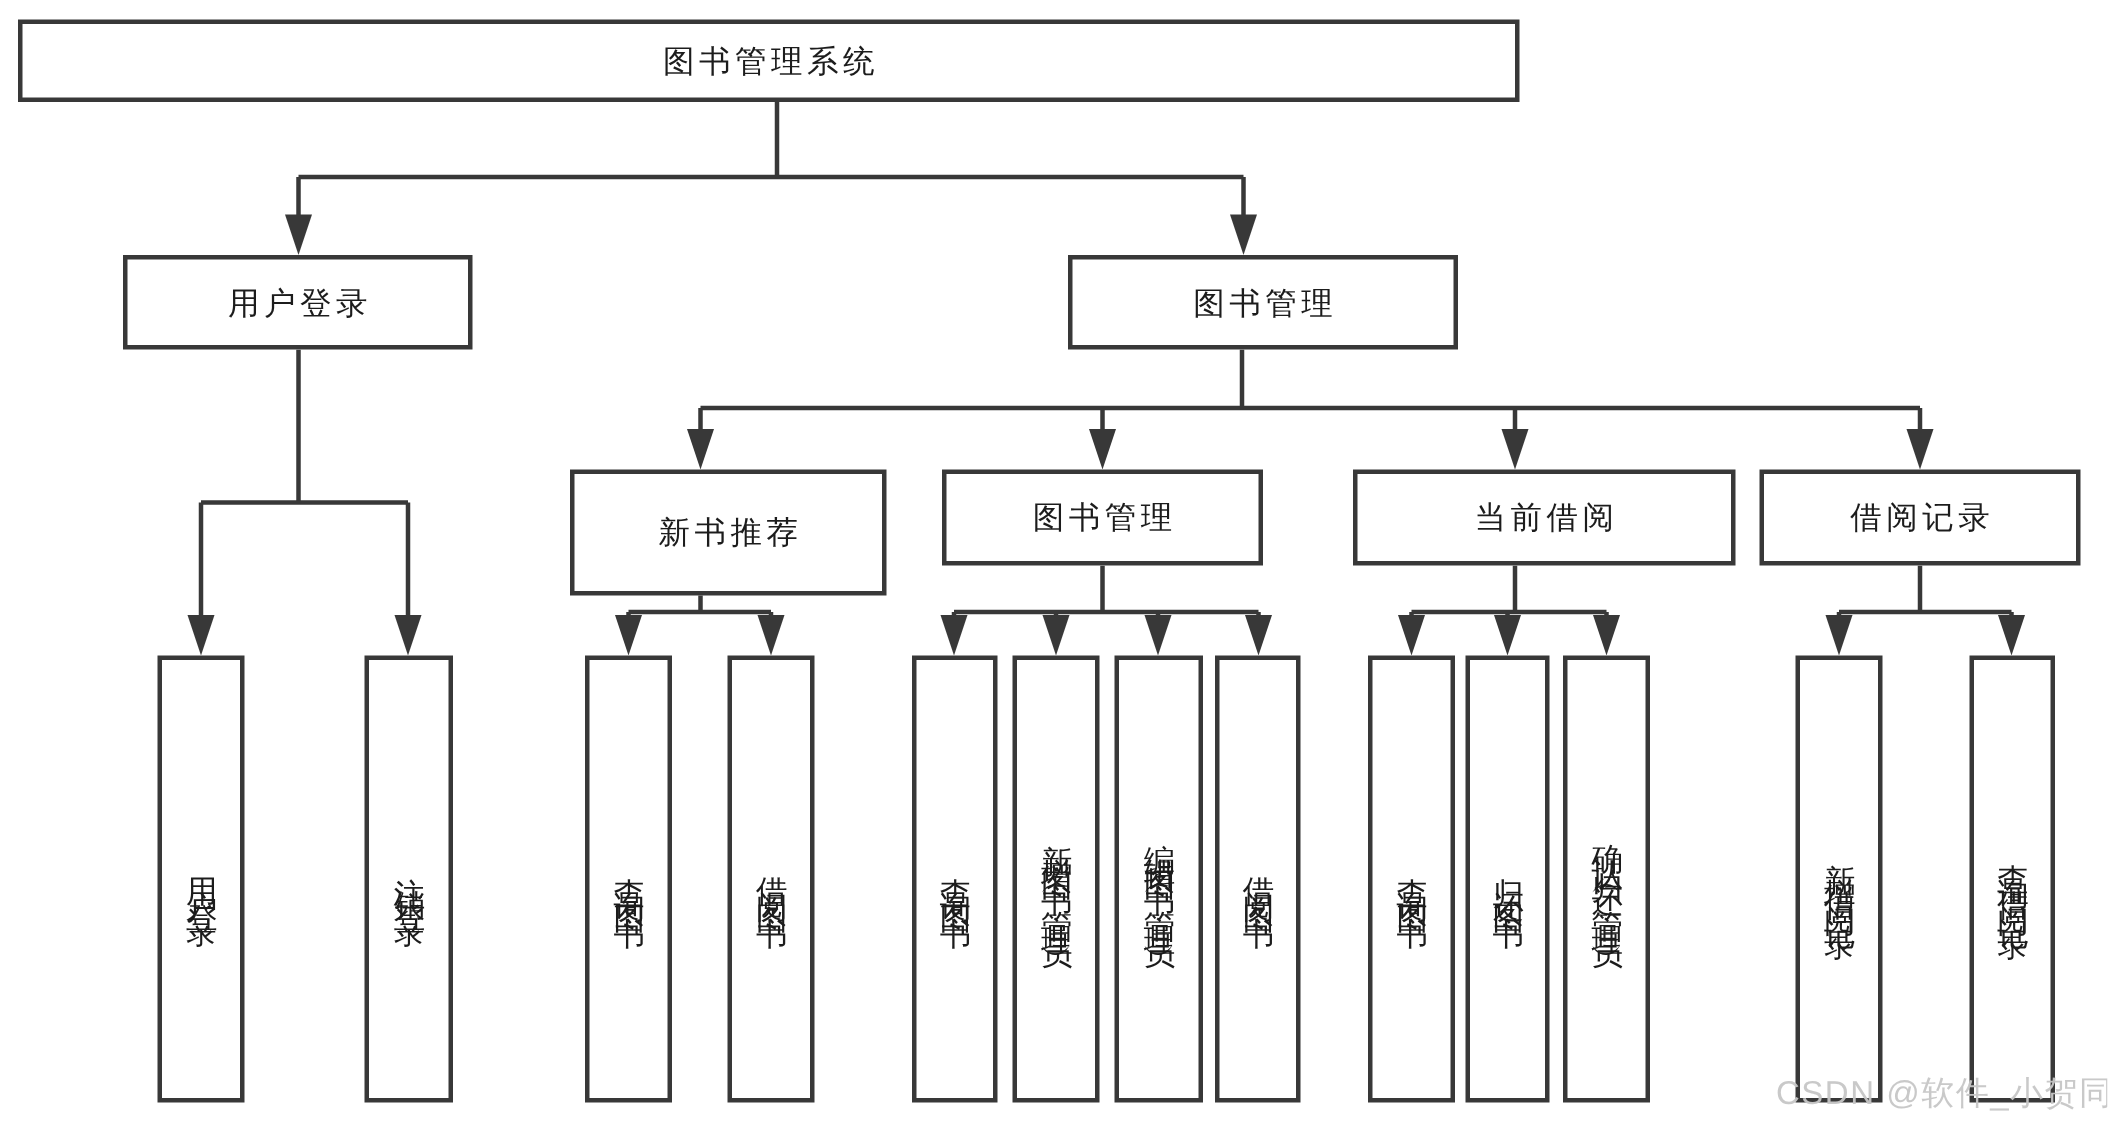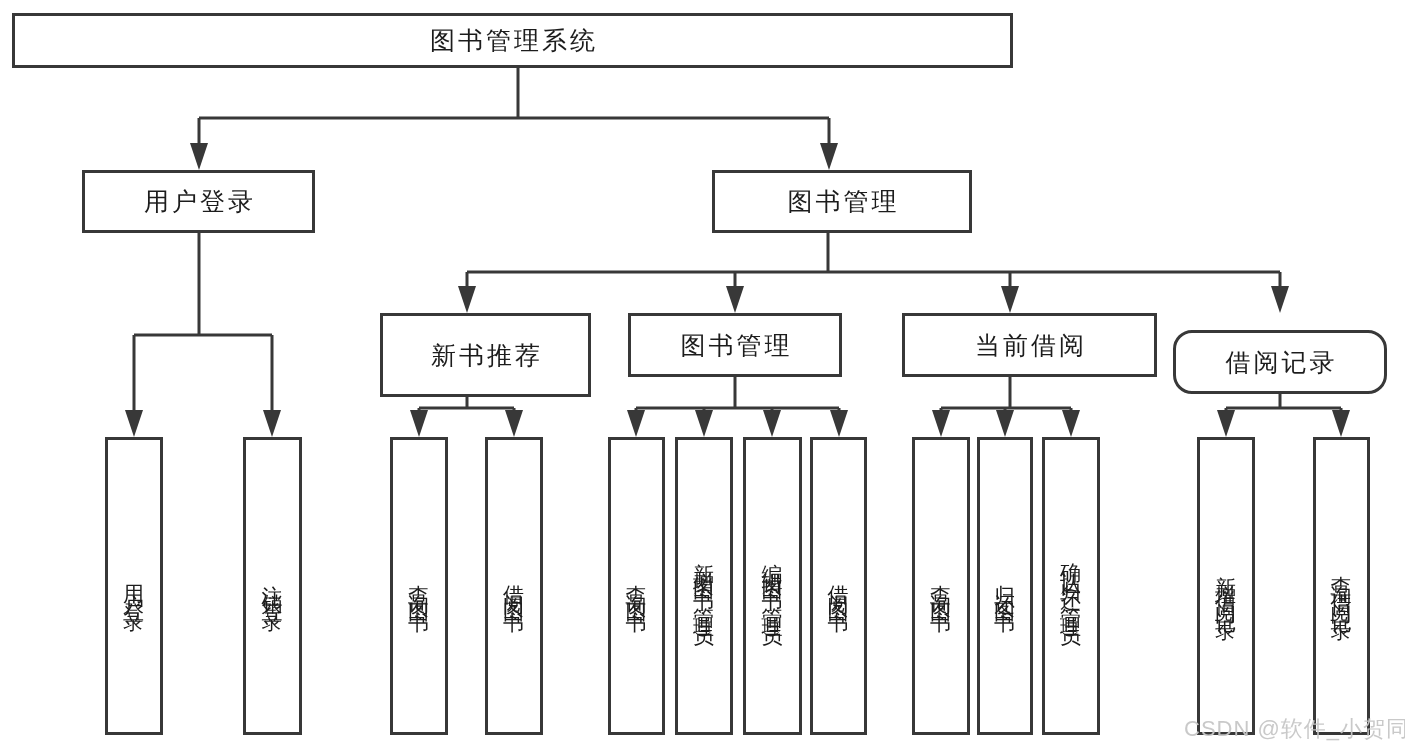--- a/index.html
+++ b/index.html
@@ -15,37 +15,37 @@
     position:absolute;
     box-sizing:border-box;
     border:3px solid #383838;
     background:#ffffff;
     display:flex;
     align-items:center;
     justify-content:center;
     color:#1c1c1c;
     z-index:2;
   }
-  .h{font-size:25px;letter-spacing:3px;text-indent:3px;}
+  .h{font-size:21px;letter-spacing:3px;text-indent:3px;}
   .v{
     writing-mode:vertical-rl;
     text-orientation:mixed;
     font-size:21px;
     letter-spacing:9px;
     line-height:1;
     padding:8px 0;
   }
   
   .n-root{left:12px;top:13px;width:1001px;height:55px;}
   .n-user{left:82px;top:170px;width:233px;height:63px;}
   .n-mgmt{left:712px;top:170px;width:260px;height:63px;}
   .n-newbook{left:380px;top:313px;width:211px;height:84px;}
   .n-borrow{left:628px;top:313px;width:214px;height:64px;}
   .n-current{left:902px;top:313px;width:255px;height:64px;text-align:right;}
-  .n-record{left:1173px;top:330px;width:214px;height:64px;border-radius:19px;}
+  .n-record{left:1173px;top:313px;width:214px;height:64px;}
   .leaf{top:437px;width:58px;height:298px;}
   .l-ulogin{left:105px;}
   .l-ulogout{left:243px;width:59px;}
   .l-nb-q{left:390px;}
   .l-nb-b{left:485px;}
   .l-bb-q{left:608px;width:57px;}
   .l-bb-a{left:675px;}
   .l-bb-e{left:743px;width:59px;}
   .l-bb-b{left:810px;width:57px;}
   .l-cb-q{left:912px;}

